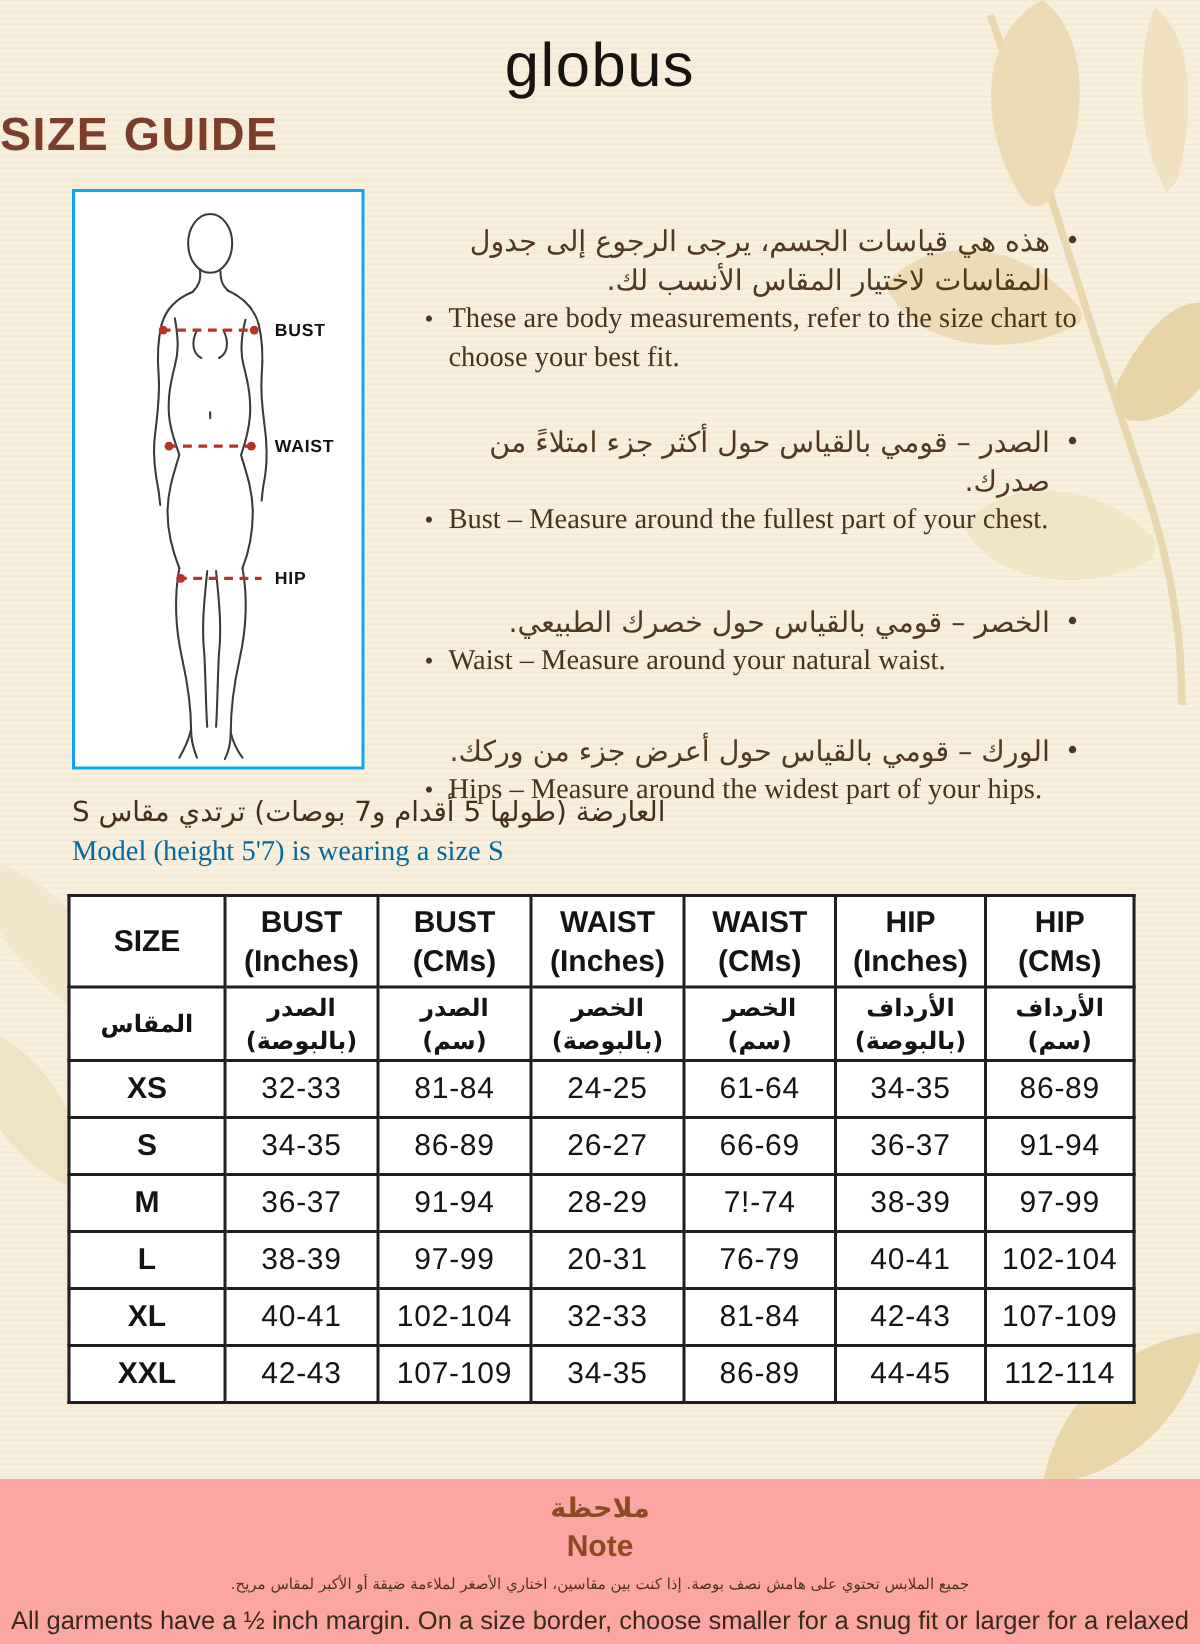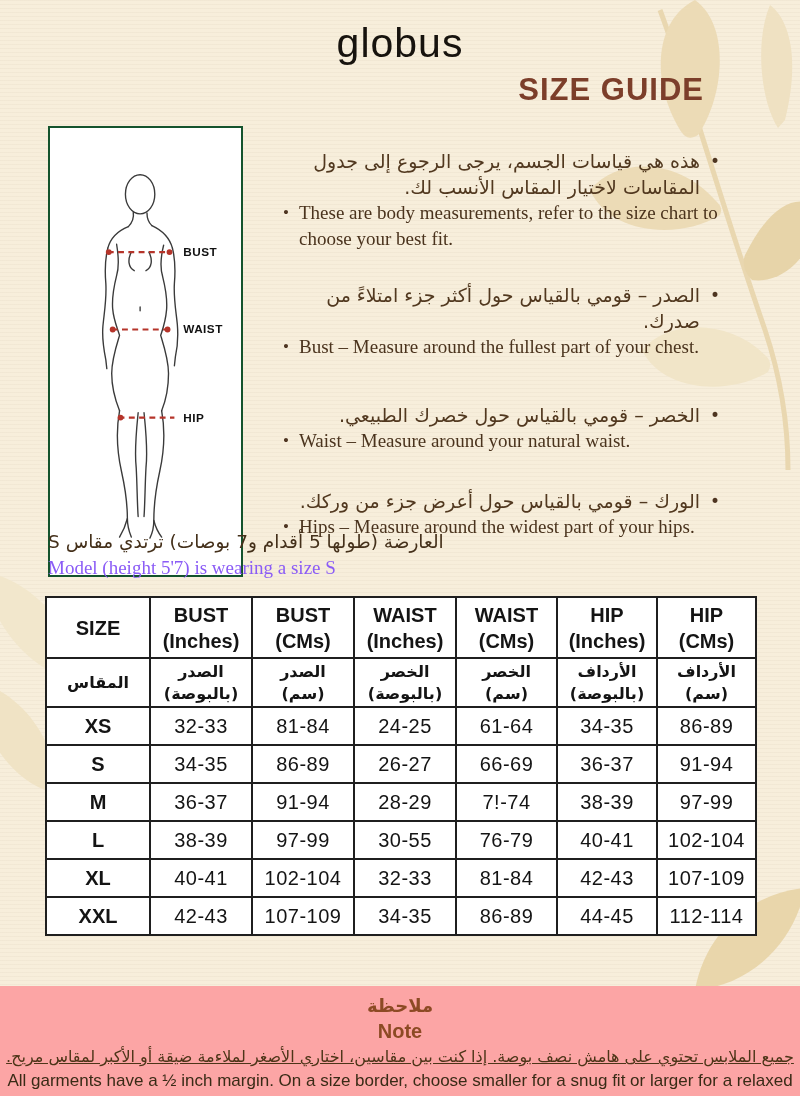--- a/index.html
+++ b/index.html
@@ -11,27 +11,27 @@
     color:#4e3521;
   }
   .leaves{position:absolute;z-index:0;pointer-events:none;}
   .content{position:absolute;inset:0;z-index:1;}
 
   .brand{
     position:absolute;top:20px;left:0;width:800px;text-align:center;
     font-size:41px;letter-spacing:1px;color:#17130e;font-weight:normal;
   }
   .title{
-    position:absolute;top:72px;left:0;width:704px;text-align:right;
+    position:absolute;top:72px;left:0;width:704px;text-align:left;
     font-size:31px;font-weight:bold;letter-spacing:1px;color:#7c3e2a;
   }
 
   .figure-box{
-    position:absolute;left:48px;top:126px;width:195px;height:451px;
-    background:#ffffff;border:2px solid #14532d;box-sizing:border-box;
+    position:absolute;left:48px;top:126px;width:195px;height:387px;
+    background:#ffffff;border:2px solid #0ea5e9;box-sizing:border-box;
   }
   .figure-box svg{display:block;width:100%;height:100%;}
 
   .instructions{
     position:absolute;left:283px;top:148px;width:437px;
   }
   .item{display:flex;gap:10px;align-items:flex-start;line-height:26px;font-size:19px;}
   .item .bullet{flex:0 0 auto;font-size:17px;line-height:26px;color:#4e3521;}
   .item.ar{direction:rtl;text-align:right;font-family:"DejaVu Sans",sans-serif;color:#51381f;}
   .item.en{direction:ltr;text-align:left;font-family:"Liberation Serif",serif;color:#4a331d;}
@@ -39,21 +39,21 @@
   .group + .group{margin-top:30px;}
   .group:nth-child(3){margin-top:42px;}
   .group:nth-child(4){margin-top:34px;}
 
   .model-note{position:absolute;left:48px;top:529px;width:430px;}
   .model-note .ar{
     direction:rtl;text-align:left;font-family:"DejaVu Sans",sans-serif;
     font-size:18.5px;line-height:26px;color:#44301a;
   }
   .model-note .en{
-    font-family:"Liberation Serif",serif;font-size:19px;line-height:25px;color:#8b5cf6;
+    font-family:"Liberation Serif",serif;font-size:19px;line-height:25px;color:#0369a1;
   }
 
   table.size-chart{
     position:absolute;left:45px;top:596px;width:710px;
     border-collapse:collapse;table-layout:fixed;background:#5eead4;
   }
   table.size-chart th, table.size-chart td{
     border:2px solid #1f1f1f;text-align:center;vertical-align:middle;
     padding:2px 3px;color:#141414;background:#ffffff;
   }
@@ -64,21 +64,21 @@
   tr.data-row{height:38px;padding-left:20px;}
   tr.data-row th{font-size:20px;font-weight:bold;}
   tr.data-row td{font-size:20px;font-weight:normal;letter-spacing:0.5px;text-align:center;}
 
   .note-strip{
     position:absolute;left:0;top:986px;width:800px;height:110px;
     background:#fca5a5;text-align:center;box-sizing:border-box;padding-top:7px;
   }
   .note-strip .h-ar{direction:rtl;font-family:"DejaVu Sans",sans-serif;font-size:18px;font-weight:bold;color:#8c4a24;line-height:25px;}
   .note-strip .h-en{font-size:20px;font-weight:bold;color:#8c4a24;line-height:26px;text-align:center;}
-  .note-strip .b-ar{direction:rtl;font-family:"DejaVu Sans",sans-serif;font-size:16px;color:#4d3518;line-height:25px;text-decoration:underline;}
+  .note-strip .b-ar{direction:rtl;font-family:"DejaVu Sans",sans-serif;font-size:10px;color:#4d3518;line-height:25px;}
   .note-strip .b-en{font-size:17px;color:#392b16;line-height:24px;}
 </style>
 </head>
 <body>
 
 <svg class="leaves" style="right:0;top:0;" width="270" height="480" viewBox="0 0 270 480">
   <path d="M130,10 C160,90 190,200 235,330 C250,375 258,420 258,470" fill="none" stroke="#e9d7b0" stroke-width="5"></path>
   <path d="M150,130 C120,80 125,20 165,0 C200,25 195,95 168,135 C160,140 155,138 150,130 Z" fill="#ecdbb6"></path>
   <path d="M185,200 C150,160 90,155 60,190 C80,235 150,240 190,215 C193,208 190,205 185,200 Z" fill="#ecdbb6"></path>
   <path d="M215,255 C240,205 265,195 285,205 C290,250 255,285 222,280 C214,272 212,263 215,255 Z" fill="#e7d4a9"></path>
@@ -254,21 +254,21 @@
           <td>91-94</td>
           <td>28-29</td>
           <td>7!-74</td>
           <td>38-39</td>
           <td>97-99</td>
         </tr>
         <tr class="data-row">
           <th>L</th>
           <td>38-39</td>
           <td>97-99</td>
-          <td>30-55</td>
+          <td>20-31</td>
           <td>76-79</td>
           <td>40-41</td>
           <td>102-104</td>
         </tr>
         <tr class="data-row">
           <th>XL</th>
           <td>40-41</td>
           <td>102-104</td>
           <td>32-33</td>
           <td>81-84</td>

